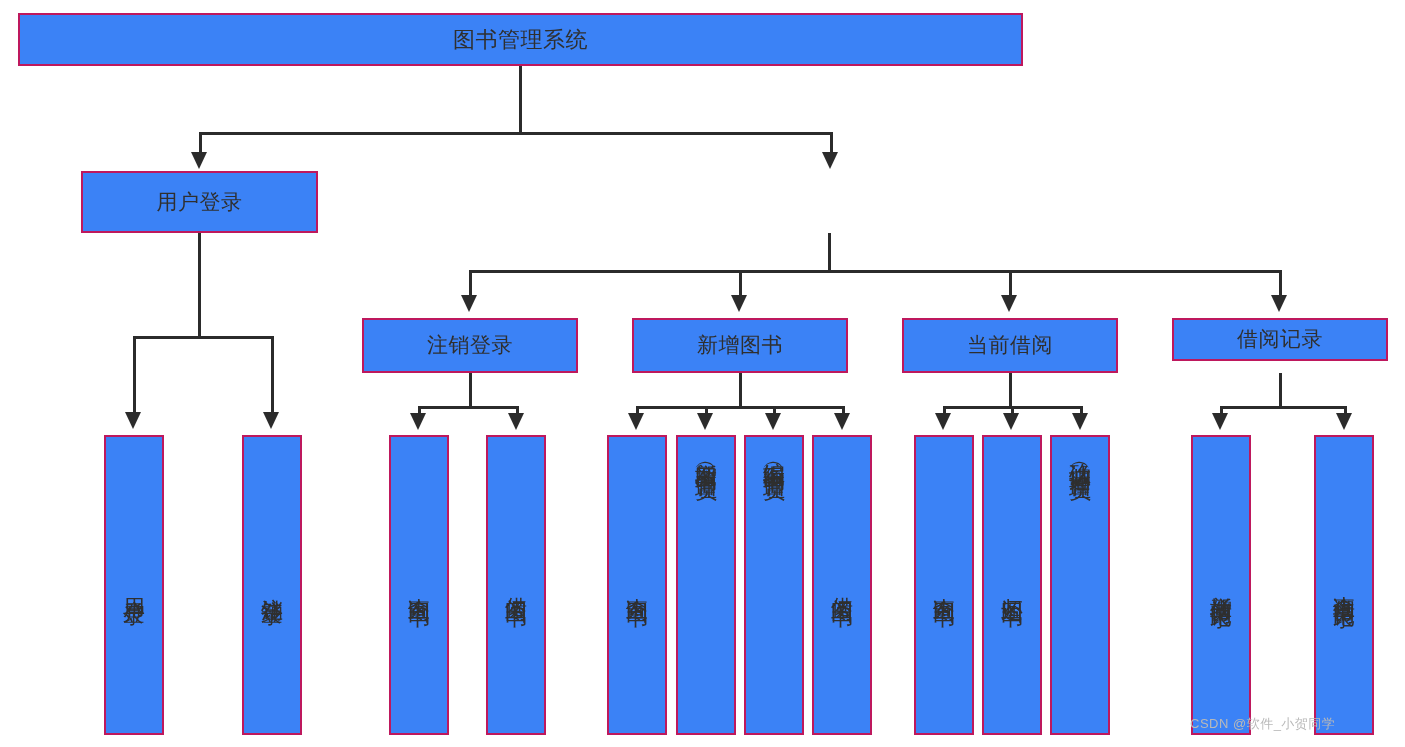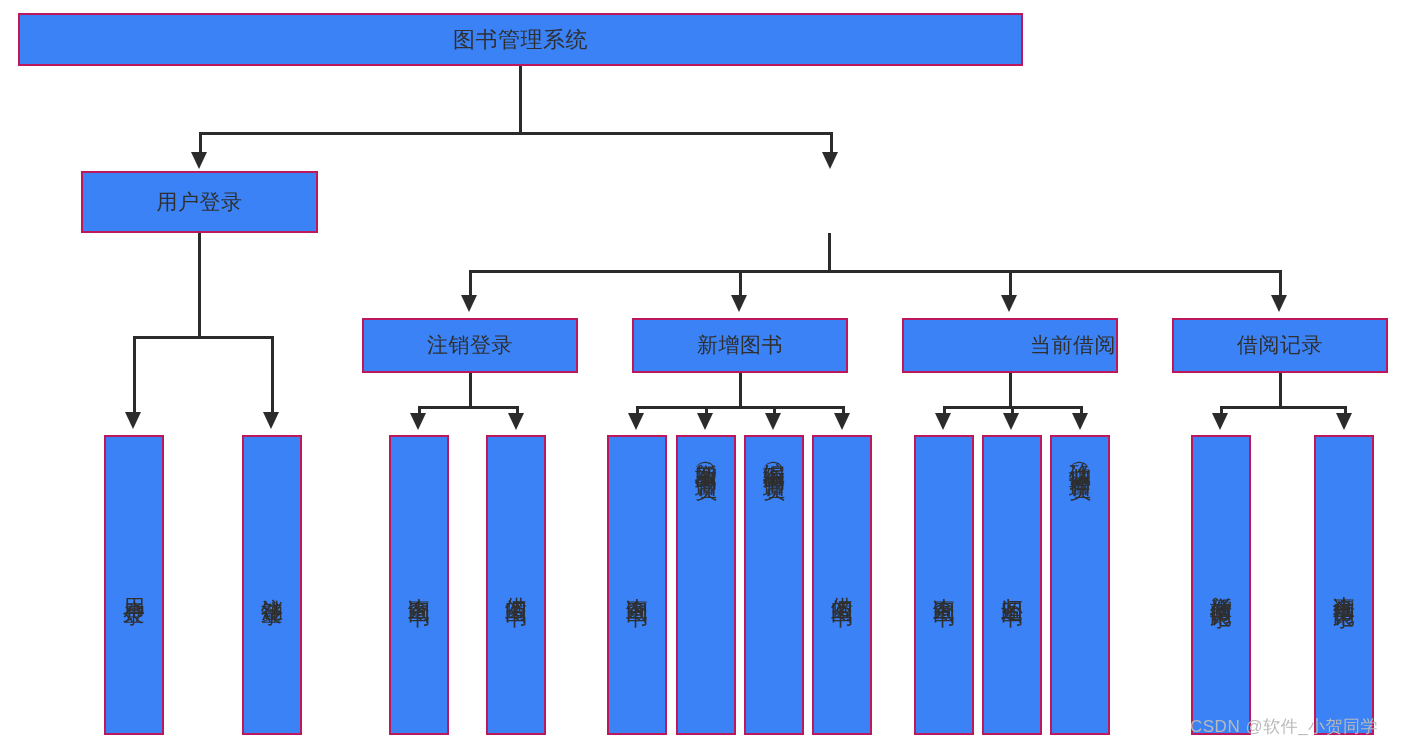--- a/index.html
+++ b/index.html
@@ -74,21 +74,21 @@
     position: absolute;
     width: 0;
     height: 0;
     border-left: 8px solid transparent;
     border-right: 8px solid transparent;
     border-top: 17px solid #2b2b2b;
   }
   
   #watermark {
     position: absolute;
-    font-size: 17px;
+    font-size: 13px;
     color: #b9b9b9;
     white-space: nowrap;
     letter-spacing: 0.5px;
     pointer-events: none;
   }
 </style>
 </head>
 <body>
 
 <div id="canvas">
@@ -126,24 +126,24 @@
   <div class="arrow" style="left:1001px; top:295px;"></div>
   <div class="vline" style="left:1279px; top:270px; height:27px;"></div>
   <div class="arrow" style="left:1271px; top:295px;"></div>
 
   <div class="node horiz" style="left:362px; top:318px; width:216px; height:55px;">
     <span class="lbl">注销登录</span>
   </div>
   <div class="node horiz" style="left:632px; top:318px; width:216px; height:55px;">
     <span class="lbl">新增图书</span>
   </div>
-  <div class="node horiz" style="left:902px; top:318px; width:216px; height:55px;justify-content:flex-end;">
+  <div class="node horiz" style="left:902px; top:318px; width:216px; height:55px;">
     <span class="lbl">当前借阅</span>
   </div>
-  <div class="node horiz" style="left:1172px; top:318px; width:216px; height:55px;">
+  <div class="node horiz" style="left:1172px; top:318px; width:216px; height:43px;">
     <span class="lbl">借阅记录</span>
   </div>
 
   <div class="vline" style="left:469px; top:373px; height:33px;"></div>
   <div class="hline" style="left:418px; top:406px; width:98px;"></div>
   <div class="vline" style="left:418px; top:406px; height:9px;"></div>
   <div class="arrow" style="left:410px; top:413px;"></div>
   <div class="vline" style="left:516px; top:406px; height:9px;"></div>
   <div class="arrow" style="left:508px; top:413px;"></div>
 

